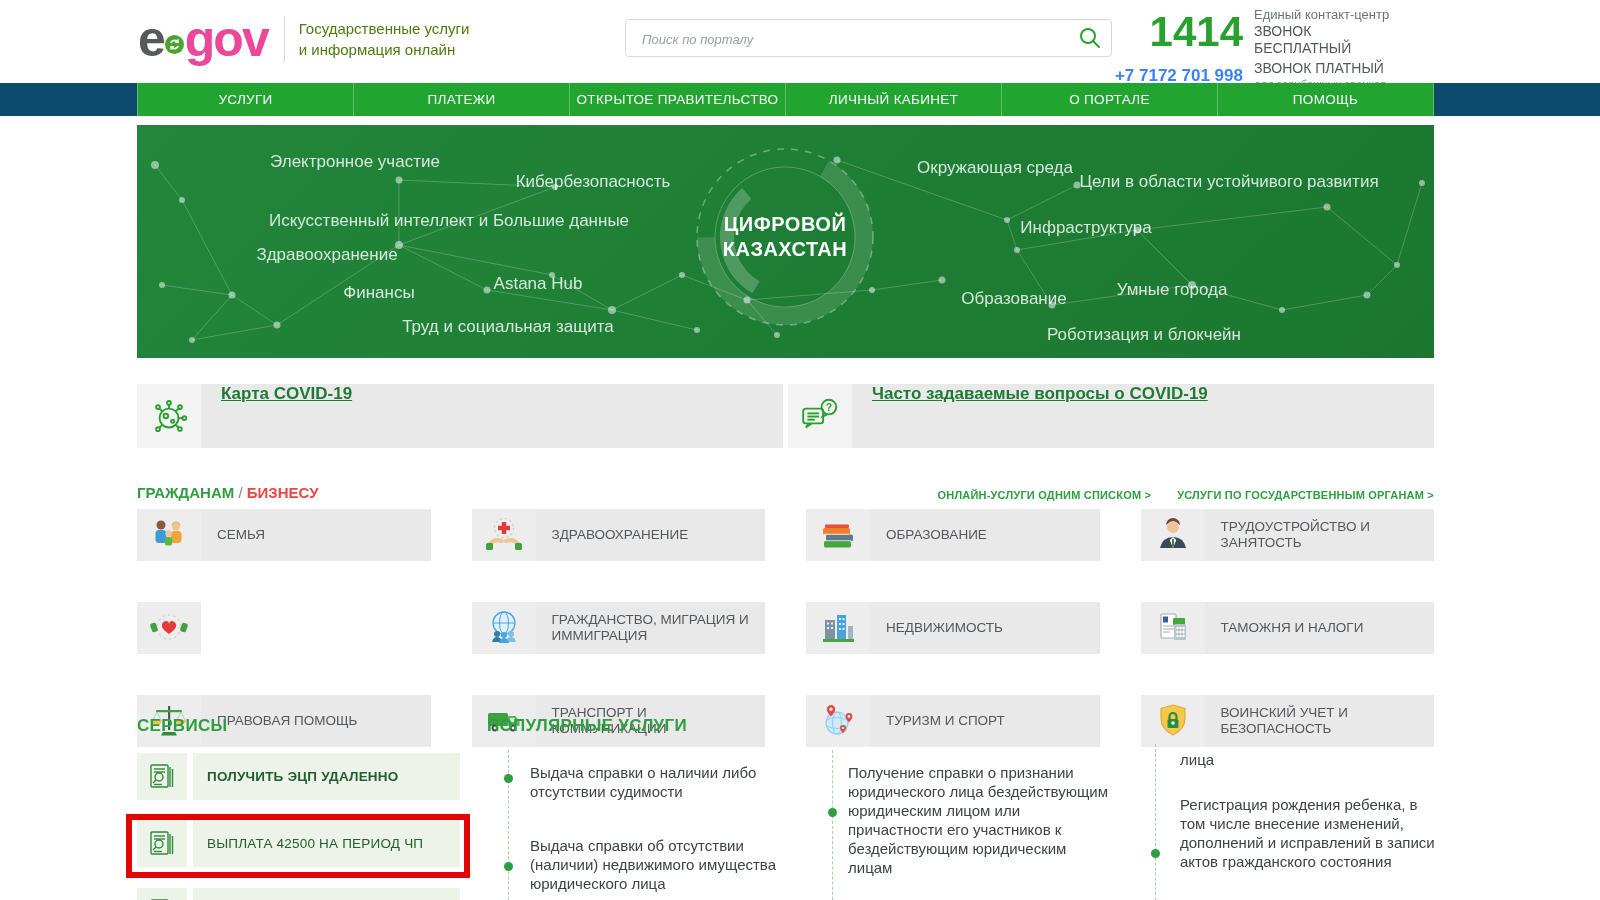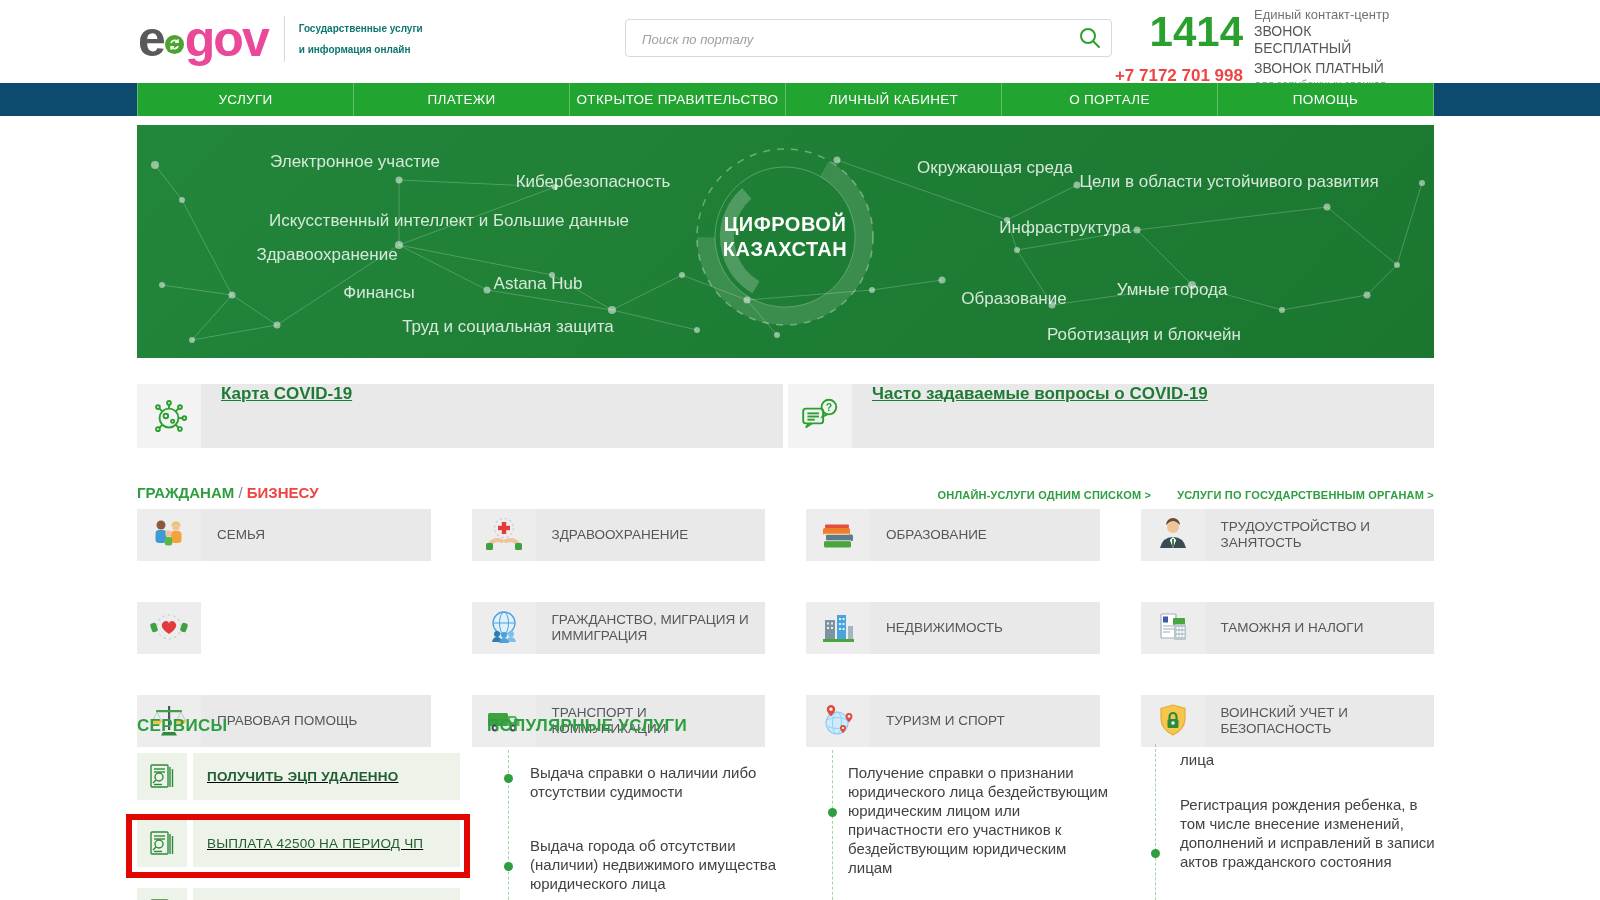--- a/index.html
+++ b/index.html
@@ -7,37 +7,37 @@
         font-family:"Liberation Sans",sans-serif;}
 
   
   .top-header{position:absolute;left:0;top:0;width:1600px;height:83px;background:#fff;}
   .logo-block{position:absolute;left:138px;top:14px;display:flex;align-items:center;}
   .logo-word{font-size:50px;font-weight:bold;letter-spacing:-2px;line-height:50px;}
   .logo-e{color:#58595b;}
   .logo-gov{color:#ec4899;}
   .logo-sync{margin:14px 1px 0 1px;}
   .logo-divider{width:1px;height:46px;background:#d5d7d8;margin:0 14px 0 16px;}
-  .tagline{font-size:10px;color:#0f766e;line-height:21px;font-weight:bold;}
+  .tagline{font-size:15px;color:#4d7c0f;line-height:21px;}
 
   .search-box{position:absolute;left:625px;top:19px;width:487px;height:38px;background:#fff;
               border:1px solid #d9d9d9;border-radius:4px;box-sizing:border-box;}
   .search-box input{position:absolute;left:14px;top:1px;width:420px;height:34px;border:0;outline:none;
               font-style:italic;font-size:13px;color:#6f7477;background:transparent;
               font-family:"Liberation Sans",sans-serif;}
   .search-box input::placeholder{color:#9aa0a3;}
   .search-btn{position:absolute;right:8px;top:6px;width:26px;height:26px;border:0;background:transparent;
               cursor:pointer;padding:0;}
 
   .contact{position:absolute;right:188px;top:6px;display:grid;
            grid-template-columns:auto 158px;column-gap:11px;row-gap:3px;align-items:center;}
   .free-number{font-size:42px;font-weight:bold;color:#2aa12e;line-height:40px;text-align:right;}
   .free-labels{font-size:13px;color:#6e7275;line-height:17px;}
   .free-labels .l2{font-size:14px;color:#54585b;}
-  .paid-number{font-size:17px;font-weight:bold;color:#ef4444;text-align:right;}
+  .paid-number{font-size:17px;font-weight:bold;color:#3b82f6;text-align:right;}
   .paid-labels{font-size:14px;color:#54585b;line-height:16px;}
   .paid-labels .l2{font-size:11.5px;color:#8c9093;}
 
   
   .navbar{position:absolute;left:0;top:83px;width:1600px;height:33px;background:#0c4a6e;}
   .nav-inner{position:absolute;left:137px;top:0;width:1297px;height:33px;display:flex;background:#22a530;}
   .nav-item{flex:1;display:flex;align-items:center;justify-content:center;color:#fff;
             font-size:13.5px;letter-spacing:.3px;border-left:1px solid rgba(255,255,255,.28);
             cursor:pointer;}
   .nav-item:last-child{border-right:1px solid rgba(255,255,255,.28);}
@@ -74,21 +74,21 @@
   .cat-grid{position:absolute;left:137px;top:509px;width:1297px;display:grid;
             grid-template-columns:repeat(4,1fr);column-gap:5px;row-gap:6px;gap:41px;}
   .tile{height:52px;display:flex;cursor:pointer;}
   .tile-icon{width:64px;background:#ededed;display:flex;align-items:center;justify-content:center;}
   .tile-label{flex:1;background:#e9e9e9;display:flex;align-items:center;padding:0 8px 0 16px;
               font-size:13.5px;color:#54575a;line-height:16px;}
 
   
   .services{position:absolute;left:137px;top:716px;width:323px;}
   .section-title{font-size:17px;font-weight:bold;color:#2f9e41;letter-spacing:.3px;margin:0 0 17px 0;}
-  .svc-row{height:47px;display:flex;margin-bottom:20px;cursor:pointer;text-decoration:underline;}
+  .svc-row{height:47px;display:flex;margin-bottom:20px;cursor:pointer;}
   .svc-row.r2{margin-bottom:21px;border-radius:17px;}
   .svc-icon-cell{width:50px;background:#edf3e9;display:flex;align-items:center;justify-content:center;
                  margin-right:6px;}
   .svc-label-cell{flex:1;background:#edf3e9;display:flex;align-items:center;padding-left:14px;
                   font-size:13.5px;color:#215e31;letter-spacing:.2px;}
   .svc-label-cell.bold{font-weight:bold;}
   .red-box{position:absolute;left:-11px;top:98px;width:332px;height:52px;border:6px solid #e10600;
            pointer-events:none;z-index:5;}
 
   
@@ -237,21 +237,21 @@
         <circle cx="648" cy="112" r="79" stroke="rgba(255,255,255,0.13)" stroke-width="18" stroke-dasharray="330 166" transform="rotate(-60 648 112)"></circle>
         <circle cx="648" cy="112" r="58" stroke="rgba(255,255,255,0.22)" stroke-width="14" stroke-dasharray="110 255" transform="rotate(120 648 112)"></circle>
       </g>
     </svg>
 
     <span class="hero-topic" style="left:218px;top:37px">Электронное участие</span>
     <span class="hero-topic" style="left:456px;top:57px">Кибербезопасность</span>
     <span class="hero-topic" style="left:858px;top:43px">Окружающая среда</span>
     <span class="hero-topic" style="left:1092px;top:57px">Цели в области устойчивого развития</span>
     <span class="hero-topic" style="left:312px;top:96px">Искусственный интеллект и Большие данные</span>
-    <span class="hero-topic" style="left:928px;top:103px">Инфраструктура</span>
+    <span class="hero-topic" style="left:949px;top:103px">Инфраструктура</span>
     <span class="hero-topic" style="left:190px;top:130px">Здравоохранение</span>
     <span class="hero-topic" style="left:401px;top:159px">Astana Hub</span>
     <span class="hero-topic" style="left:242px;top:168px">Финансы</span>
     <span class="hero-topic" style="left:877px;top:174px">Образование</span>
     <span class="hero-topic" style="left:1035px;top:165px">Умные города</span>
     <span class="hero-topic" style="left:371px;top:202px">Труд и социальная защита</span>
     <span class="hero-topic" style="left:1007px;top:210px">Роботизация и блокчейн</span>
 
     <div class="hero-title">
       <div>ЦИФРОВОЙ</div>
@@ -566,19 +566,19 @@
     <div class="tl a"></div>
     <div class="tl b"></div>
     <div class="tl c"></div>
 
     <div class="dot" style="left:17px;top:58px"></div>
     <div class="dot" style="left:17px;top:146px"></div>
     <div class="dot" style="left:341px;top:92px"></div>
     <div class="dot" style="left:664px;top:133px"></div>
 
     <div class="pop-item" style="left:43px;top:47px;width:252px">Выдача справки о наличии либо отсутствии судимости</div>
-    <div class="pop-item" style="left:43px;top:120px;width:252px">Выдача города об отсутствии (наличии) недвижимого имущества юридического лица</div>
+    <div class="pop-item" style="left:43px;top:120px;width:252px">Выдача справки об отсутствии (наличии) недвижимого имущества юридического лица</div>
     <div class="pop-item" style="left:361px;top:47px;width:262px">Получение справки о признании юридического лица бездействующим юридическим лицом или причастности его участников к бездействующим юридическим лицам</div>
     <div class="pop-item" style="left:693px;top:34px;width:255px">лица</div>
     <div class="pop-item" style="left:693px;top:79px;width:255px">Регистрация рождения ребенка, в том числе внесение изменений, дополнений и исправлений в записи актов гражданского состояния</div>
   </div>
 
 </div>
 
 </body></html>

